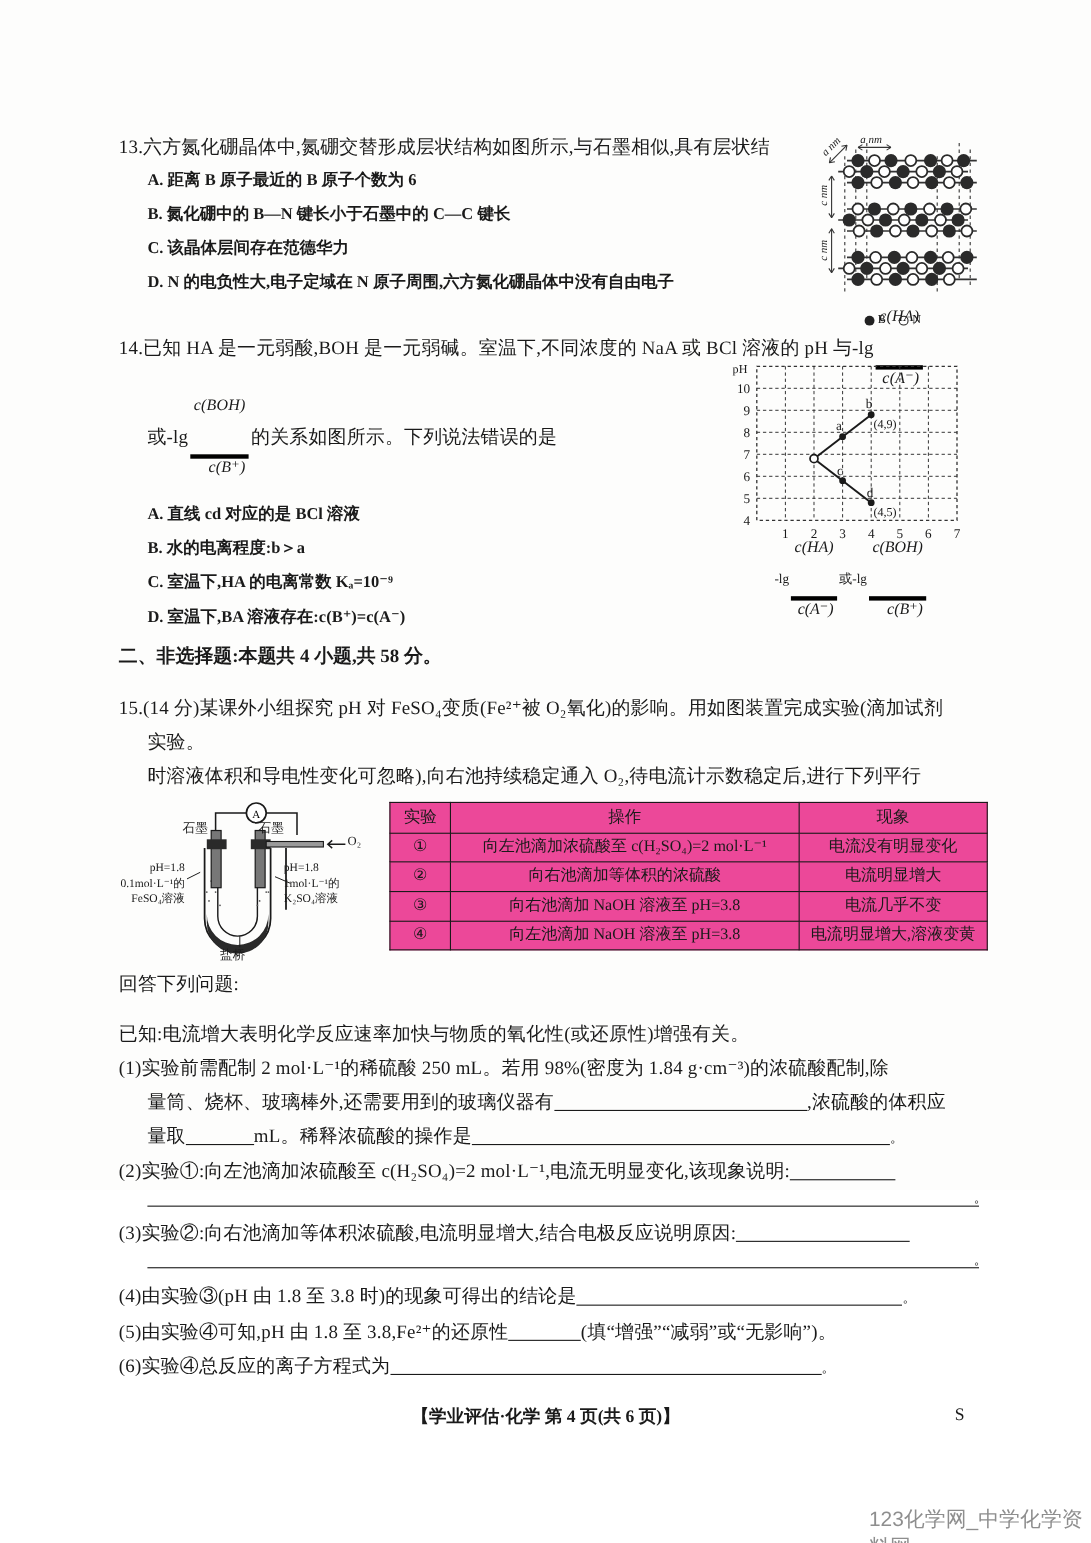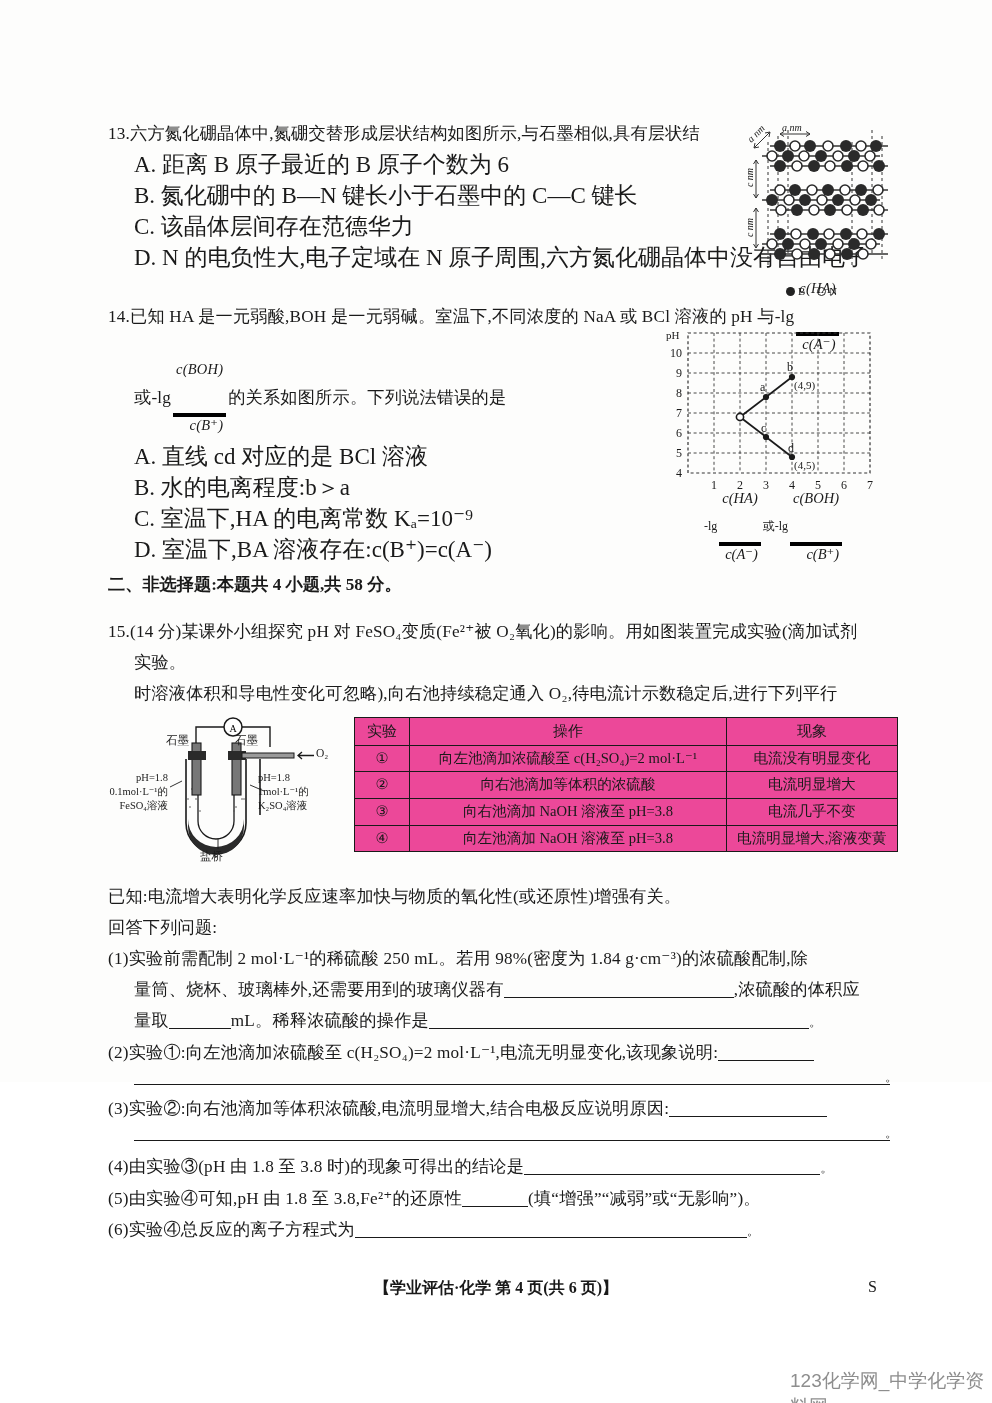--- a/index.html
+++ b/index.html
@@ -30,21 +30,21 @@
   }
   
   .q-block { position: relative; margin-bottom: 2px; }
   .line {
     font-size: 17.2px;
     line-height: 31px;
     letter-spacing: 0.2px;
     white-space: nowrap;
   }
   .indent1 { padding-left: 26px; }
-  .opt { padding-left: 26px; font-size: 23px; line-height: 31px; }
+  .opt { padding-left: 26px; font-size: 15px; line-height: 31px; font-weight: bold; }
   .it { font-style: italic; }
   
   .frac {
     display: inline-block;
     vertical-align: middle;
     text-align: right;
     font-size: 14.5px;
     line-height: 1.18;
     margin: 0 2px;
     position: relative;
@@ -305,21 +305,21 @@
       </div>
     </div>
 
     <div class="q-block" style="margin-top:8px; position:relative; min-height:210px;">
       <div class="line">
         <span>14.</span><span>已知 HA 是一元弱酸,BOH 是一元弱碱。室温下,不同浓度的 NaA 或 BCl 溶液的 pH 与</span><span>-lg</span><span class="frac"><span class="num it">c(HA)</span><span class="den it">c(A⁻)</span></span>
       </div>
       <div class="line indent1" style="margin-top:8px;">
         <span>或</span><span>-lg</span><span class="frac"><span class="num it">c(BOH)</span><span class="den it">c(B⁺)</span></span><span>的关系如图所示。下列说法错误的是</span>
       </div>
-      <div class="opt" style="margin-top:6px;">A. 直线 cd 对应的是 BCl 溶液</div>
+      <div class="opt" style="margin-top:18px;">A. 直线 cd 对应的是 BCl 溶液</div>
       <div class="opt">B. 水的电离程度:b＞a</div>
       <div class="opt">C. 室温下,HA 的电离常数 Kₐ=10⁻⁹</div>
       <div class="opt">D. 室温下,BA 溶液存在:c(B⁺)=c(A⁻)</div>
 
       <div class="ph-fig">
         <svg width="250" height="195" viewBox="0 0 250 195">
 
           <rect x="40" y="10" width="182" height="140" fill="none" stroke="#333" stroke-width="1.2" stroke-dasharray="3,2.6"></rect>
 
           <g stroke="#333" stroke-width="0.9" stroke-dasharray="3,2.6">
@@ -487,22 +487,22 @@
             </tr>
             <tr>
               <td>④</td>
               <td>向左池滴加 NaOH 溶液至 pH=3.8</td>
               <td>电流明显增大,溶液变黄</td>
             </tr>
           </tbody>
         </table>
       </div>
 
+      <div class="line">回答下列问题:</div>
       <div class="line" style="margin-top:14px;">已知:电流增大表明化学反应速率加快与物质的氧化性(或还原性)增强有关。</div>
-      <div class="line">回答下列问题:</div>
 
       <div class="line">(1)实验前需配制 2 mol·L⁻¹的稀硫酸 250 mL。若用 98%(密度为 1.84 g·cm⁻³)的浓硫酸配制,除</div>
       <div class="line indent1">
         <span>量筒、烧杯、玻璃棒外,还需要用到的玻璃仪器有</span><span class="blank" style="width:230px;"></span><span>,浓硫酸的体积应</span>
       </div>
       <div class="line indent1">
         <span>量取</span><span class="blank" style="width:62px;"></span><span>mL。稀释浓硫酸的操作是</span><span class="blank" style="width:380px;"></span><span class="tail-dot">。</span>
       </div>
 
       <div class="line">

